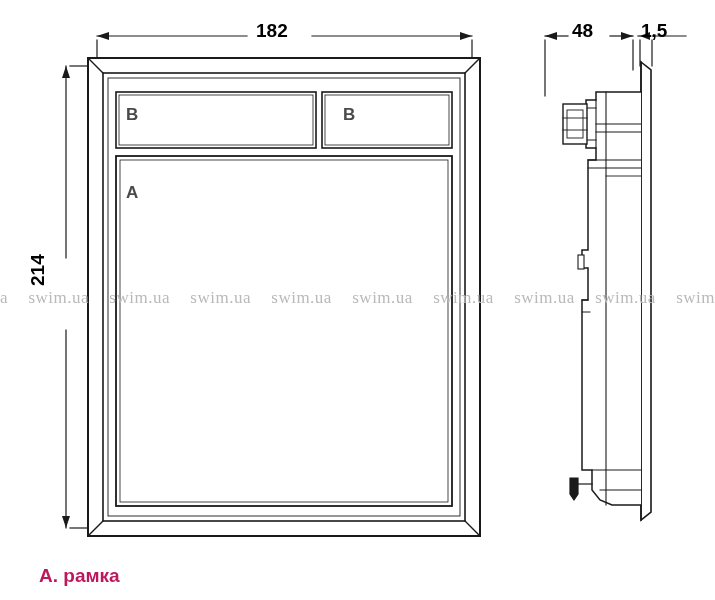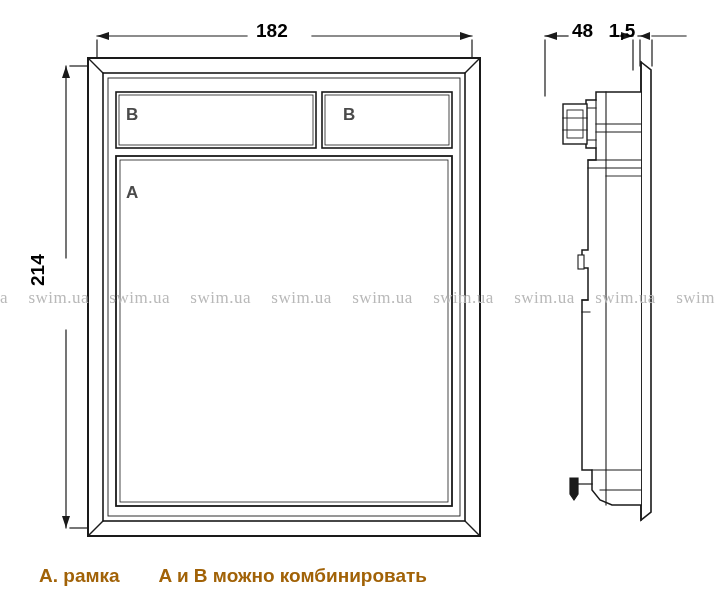--- a/index.html
+++ b/index.html
@@ -59,40 +59,40 @@
     top: 556px;
     width: 715px;
     height: 40px;
     display: flex;
     align-items: center;
   }
   .caption-row .cap {
     font-family: "Liberation Sans", sans-serif;
     font-weight: bold;
     font-size: 19px;
-    color: #a16207;
+    color: #be185d;
     white-space: nowrap;
     margin-left: 39px;
   }
   .cap-a { margin-left: 20px; }
   .cap-b { margin-left: 38px; }
   .cap-c { margin-left: 36px; }
 
   
   .dim-label {
     position: absolute;
     font-family: "Liberation Sans", sans-serif;
     font-weight: bold;
     font-size: 19px;
     color: #000000;
     white-space: nowrap;
   }
   #dim-width-label { left: 256px; top: 20px; }
   #dim-depth-label { left: 572px; top: 20px; }
-  #dim-thickness-label { left: 609px; top: 20px; text-align: center; }
+  #dim-thickness-label { left: 641px; top: 20px; text-align: center; }
   #dim-height-label {
     left: 26px;
     top: 263px;
     width: 24px;
     text-align: center;
     transform: rotate(-90deg);
     transform-origin: 50% 50%;
   }
 
   
@@ -240,16 +240,15 @@
     <span class="wm">swim.ua</span>
     <span class="wm">swim.ua</span>
     <span class="wm">swim.ua</span>
     <span class="wm">swim.ua</span>
     <span class="wm">swim.ua</span>
     <span class="wm">swim</span>
   </div>
 
   <div class="caption-row">
     <span class="cap cap-a">A. рамка</span>
-    <span class="cap cap-c">A и B можно комбинировать</span>
   </div>
 
 </div>
 
 </body></html>

